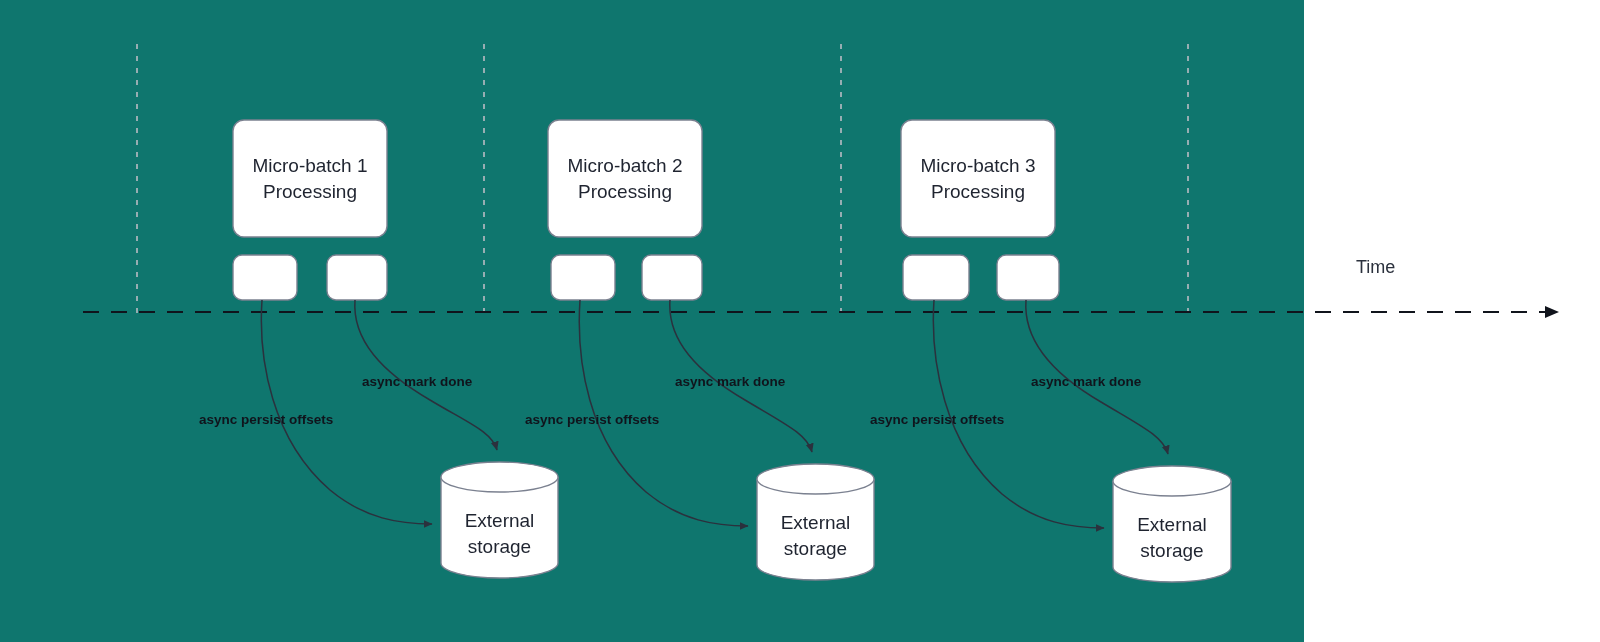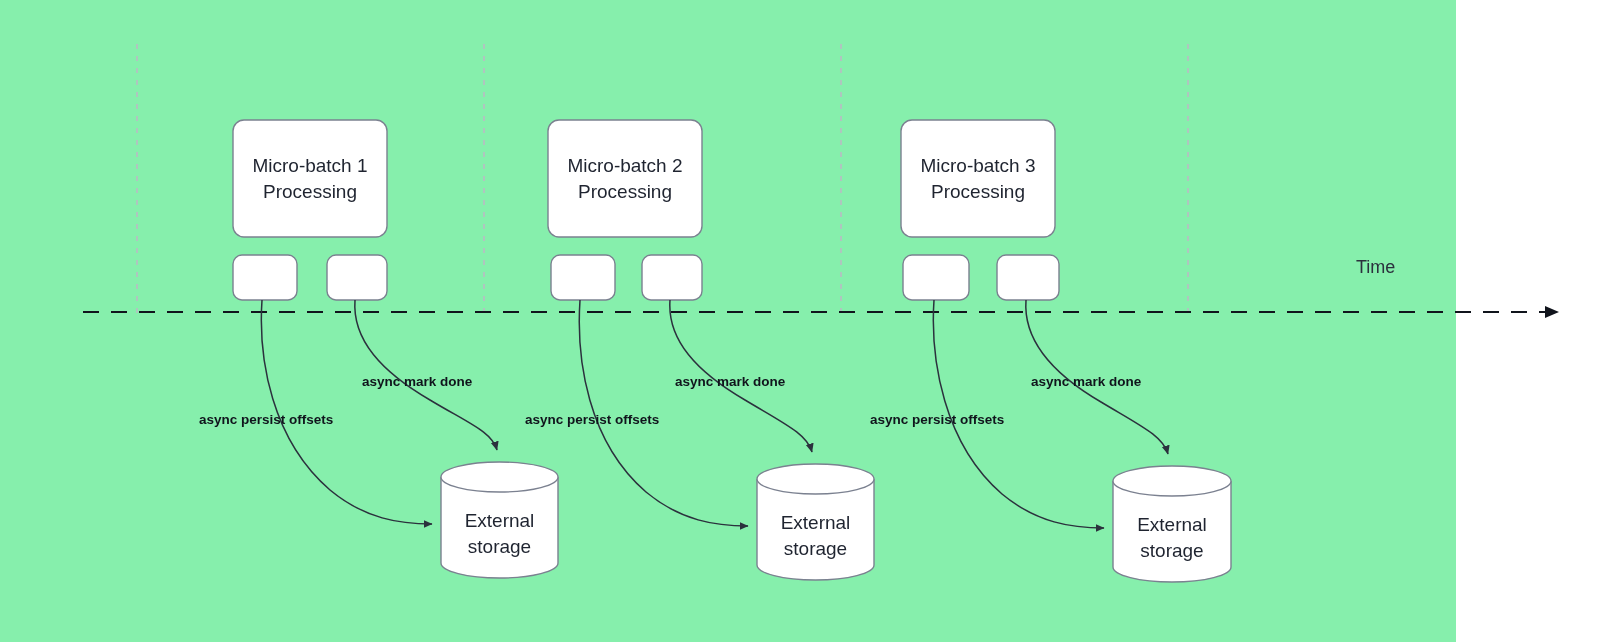--- a/index.html
+++ b/index.html
@@ -8,23 +8,23 @@
     background: #ffffff;
   }
   body {
     width: 1600px;
     height: 642px;
     font-family: "Liberation Sans", sans-serif;
     overflow: hidden;
   }
   #diagram-root {
     position: relative;
-    width: 1456px;
+    width: 1304px;
     height: 642px;
-    background: #86efac;
+    background: #0f766e;
   }
   #diagram-svg {
     position: absolute;
     top: 0;
     left: 0;
     width: 1600px;
     height: 642px;
   }
   .node-label {
     font-family: "Liberation Sans", sans-serif;

